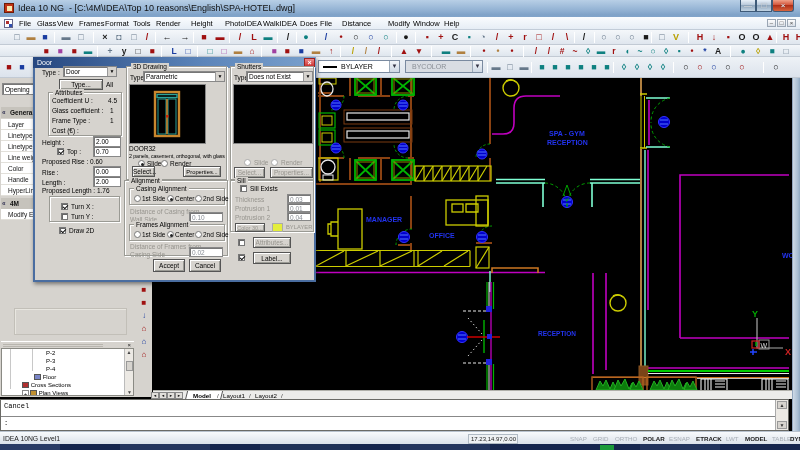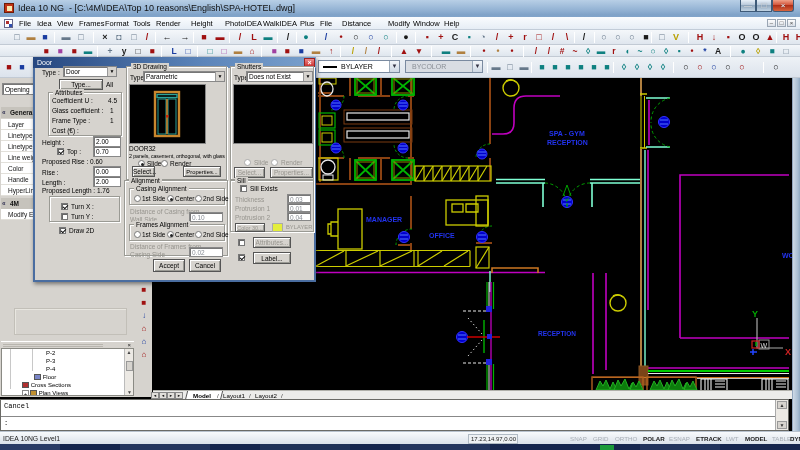--- a/index.html
+++ b/index.html
@@ -90,30 +90,30 @@
       <span>×</span>
     </div>
 </div>
 
 <div class="abs" id="menubar">
   <div id="mdicon">
       <span style="position:absolute;left:1px;top:1px;width:3px;height:3px;background:#b03030;"></span>
       <span style="position:absolute;left:4px;top:4px;width:3px;height:3px;background:#3050b0;"></span>
     </div>
   <span class="mi" style="left:19px;">File</span>
-  <span class="mi" style="left:37px;">Idea</span>
+  <span class="mi" style="left:37px;">Glass</span>
   <span class="mi" style="left:57px;">View</span>
   <span class="mi" style="left:79px;">Frames</span>
   <span class="mi" style="left:105px;">Format</span>
   <span class="mi" style="left:133px;">Tools</span>
   <span class="mi" style="left:156px;">Render</span>
   <span class="mi" style="left:191px;">Height</span>
   <span class="mi" style="left:225px;">PhotoIDEA</span>
   <span class="mi" style="left:263px;">WalkIDEA</span>
-  <span class="mi" style="left:300px;">Plus</span>
+  <span class="mi" style="left:300px;">Does</span>
   <span class="mi" style="left:320px;">File</span>
   <span class="mi" style="left:342px;">Distance</span>
   <span class="mi" style="left:388px;">Modify</span>
   <span class="mi" style="left:413px;">Window</span>
   <span class="mi" style="left:444px;">Help</span>
   <div class="mdibtn" style="left:767px;">–</div>
   <div class="mdibtn" style="left:777px;">□</div>
   <div class="mdibtn" style="left:787px;">×</div>
 </div>
 

